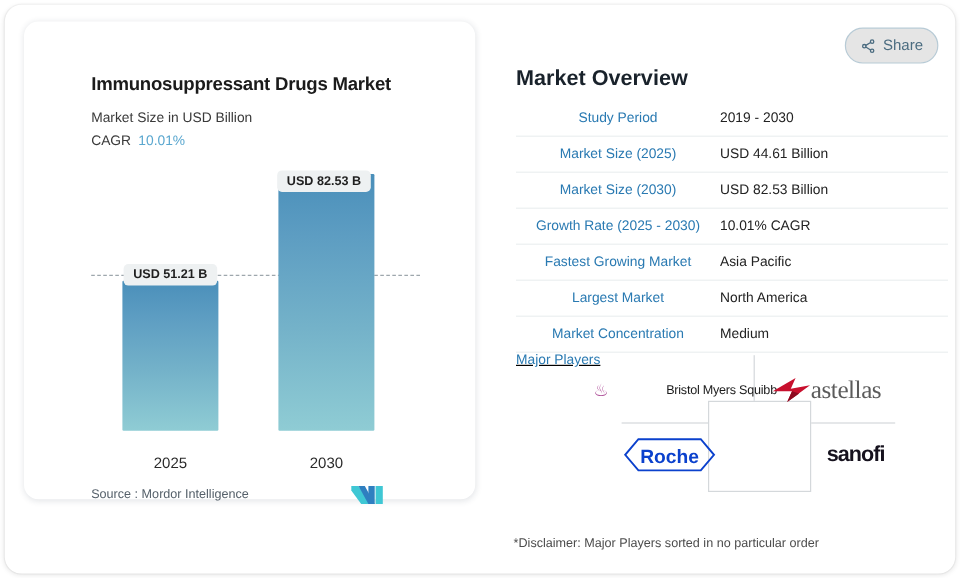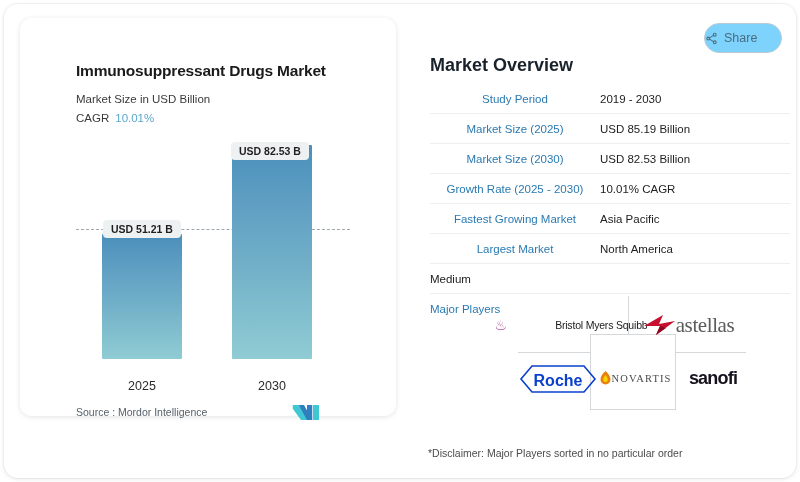--- a/index.html
+++ b/index.html
@@ -68,42 +68,42 @@
     position:absolute;left:56px;top:388px;
     font-size:10.5px;color:#55606a;
   }
   .mi-logo{
     position:absolute;left:272px;top:386px;width:30px;height:17px;
   }
 
   
   .share-btn{
     position:absolute;left:700px;top:19px;width:76px;height:28px;
-    border:1px solid #b8cbd6;border-radius:16px;background:#7dd3fc;
-    display:flex;align-items:center;gap:6px;
+    border:1px solid #b8cbd6;border-radius:16px;background:#e5e5e5;
+    display:flex;align-items:center;justify-content:center;gap:6px;
     color:#4b6c80;font-size:12.5px;cursor:pointer;
   }
 
   
   .ov-title{
     position:absolute;left:426px;top:51px;
     font-size:18px;font-weight:700;color:#19222b;
   }
   .tbl{position:absolute;left:426px;top:80px;width:360px;}
   .trow{
     display:flex;align-items:center;height:29px;
     border-bottom:1px solid #eceff1;
     text-align:center;
   }
   .tkey{
     width:170px;font-size:11.5px;color:#2a7ab2;font-weight:400;
   }
   .tval{font-size:11.5px;color:#222;}
   .mp-row{
-    display:flex;align-items:center;height:30px;
+    display:flex;height:30px;text-decoration:underline;
   }
   .mp-key{width:170px;font-size:11.5px;color:#2a7ab2;}
 
   
   .logos{
     position:absolute;left:514px;top:292px;width:228px;height:112px;
   }
   .lg-v1{position:absolute;left:110px;top:0;width:1px;height:56px;background:#d4d8db;}
   .lg-h1{position:absolute;left:0px;top:56px;width:228px;height:1px;background:#d4d8db;}
   .lg-box{position:absolute;left:72px;top:38px;width:84px;height:74px;border:1px solid #d4d8db;background:#fff;}
@@ -175,39 +175,40 @@
   <div class="ov-title">Market Overview</div>
 
   <div class="tbl">
 
     <div class="trow">
       <div class="tkey">Study Period</div>
       <div class="tval">2019 - 2030</div>
     </div>
     <div class="trow">
       <div class="tkey">Market Size (2025)</div>
-      <div class="tval">USD 85.19 Billion</div>
+      <div class="tval">USD 44.61 Billion</div>
     </div>
     <div class="trow">
       <div class="tkey">Market Size (2030)</div>
       <div class="tval">USD 82.53 Billion</div>
     </div>
     <div class="trow">
       <div class="tkey">Growth Rate (2025 - 2030)</div>
       <div class="tval">10.01% CAGR</div>
     </div>
     <div class="trow">
       <div class="tkey">Fastest Growing Market</div>
       <div class="tval">Asia Pacific</div>
     </div>
     <div class="trow">
       <div class="tkey">Largest Market</div>
       <div class="tval">North America</div>
     </div>
     <div class="trow">
+      <div class="tkey">Market Concentration</div>
       <div class="tval">Medium</div>
     </div>
 
     <div class="mp-row">
       <div class="mp-key">Major Players</div>
     </div>
   </div>
 
   <div class="logos">
     <div class="lg-v1"></div>
@@ -227,27 +228,20 @@
       <span class="ast-txt">astellas</span>
     </div>
 
     <div class="logo-cell roche">
       <svg width="78" height="34" viewBox="0 0 78 34">
         <polygon points="13,4 65,4 76,17 65,30 13,30 2,17" fill="none" stroke="#0b41cd" stroke-width="1.6"></polygon>
         <text x="39" y="24" text-anchor="middle" font-family="Liberation Sans, sans-serif" font-size="16" font-weight="bold" fill="#0b41cd">Roche</text>
       </svg>
     </div>
 
-    <div class="logo-cell novartis">
-      <svg width="13" height="16" viewBox="0 0 13 16">
-        <path d="M6.5 1 C3 4 1.5 7 1.5 9.5 A5 5 0 0 0 11.5 9.5 C11.5 7 10 4 6.5 1 Z" fill="#e8820c"></path>
-        <path d="M6.5 5 C4.8 7 4.2 8.6 4.2 9.8 A2.3 2.3 0 0 0 8.8 9.8 C8.8 8.6 8.2 7 6.5 5 Z" fill="#f5d300"></path>
-      </svg>
-      <span class="nov-txt">NOVARTIS</span>
-    </div>
 
     <div class="logo-cell sanofi">
       <span class="san-txt">sanofi</span>
     </div>
   </div>
 
   <div class="disclaimer">*Disclaimer: Major Players sorted in no particular order</div>
 </div>
 
 </body></html>

